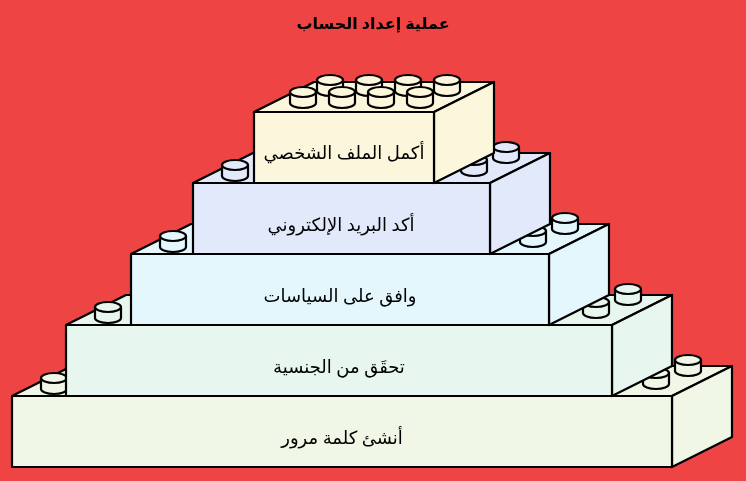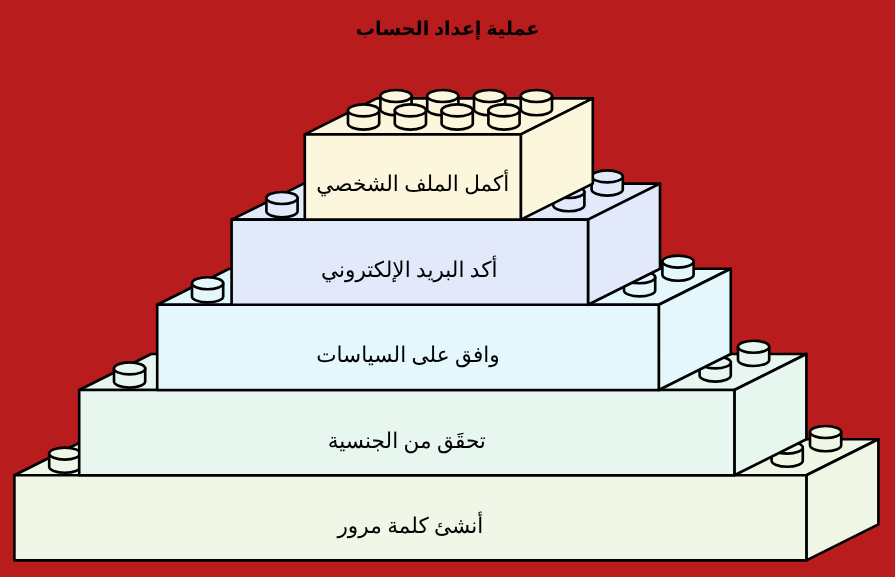--- a/index.html
+++ b/index.html
@@ -1,16 +1,16 @@
 <!DOCTYPE html>
 <html><head>
 <meta charset="utf-8">
 <style>
   html,body{margin:0;padding:0;background:#ffffff;}
-  .stage{width:746px;height:481px;position:relative;background:#b91c1c;overflow:hidden;}
+  .stage{width:746px;height:481px;position:relative;background:#ef4444;overflow:hidden;}
   svg{display:block;}
   .brick{stroke-width:2.2;stroke-linejoin:round;stroke-linecap:round;}
   .brick-label{stroke:none;font-family:"Liberation Serif","DejaVu Sans",serif;
                font-size:18px;text-anchor:middle;direction:rtl;}
   .diagram-title{stroke:none;font-family:"Liberation Serif","DejaVu Sans",serif;
                  font-size:16px;font-weight:bold;text-anchor:middle;direction:rtl;}
 </style>
 </head>
 <body>
 

